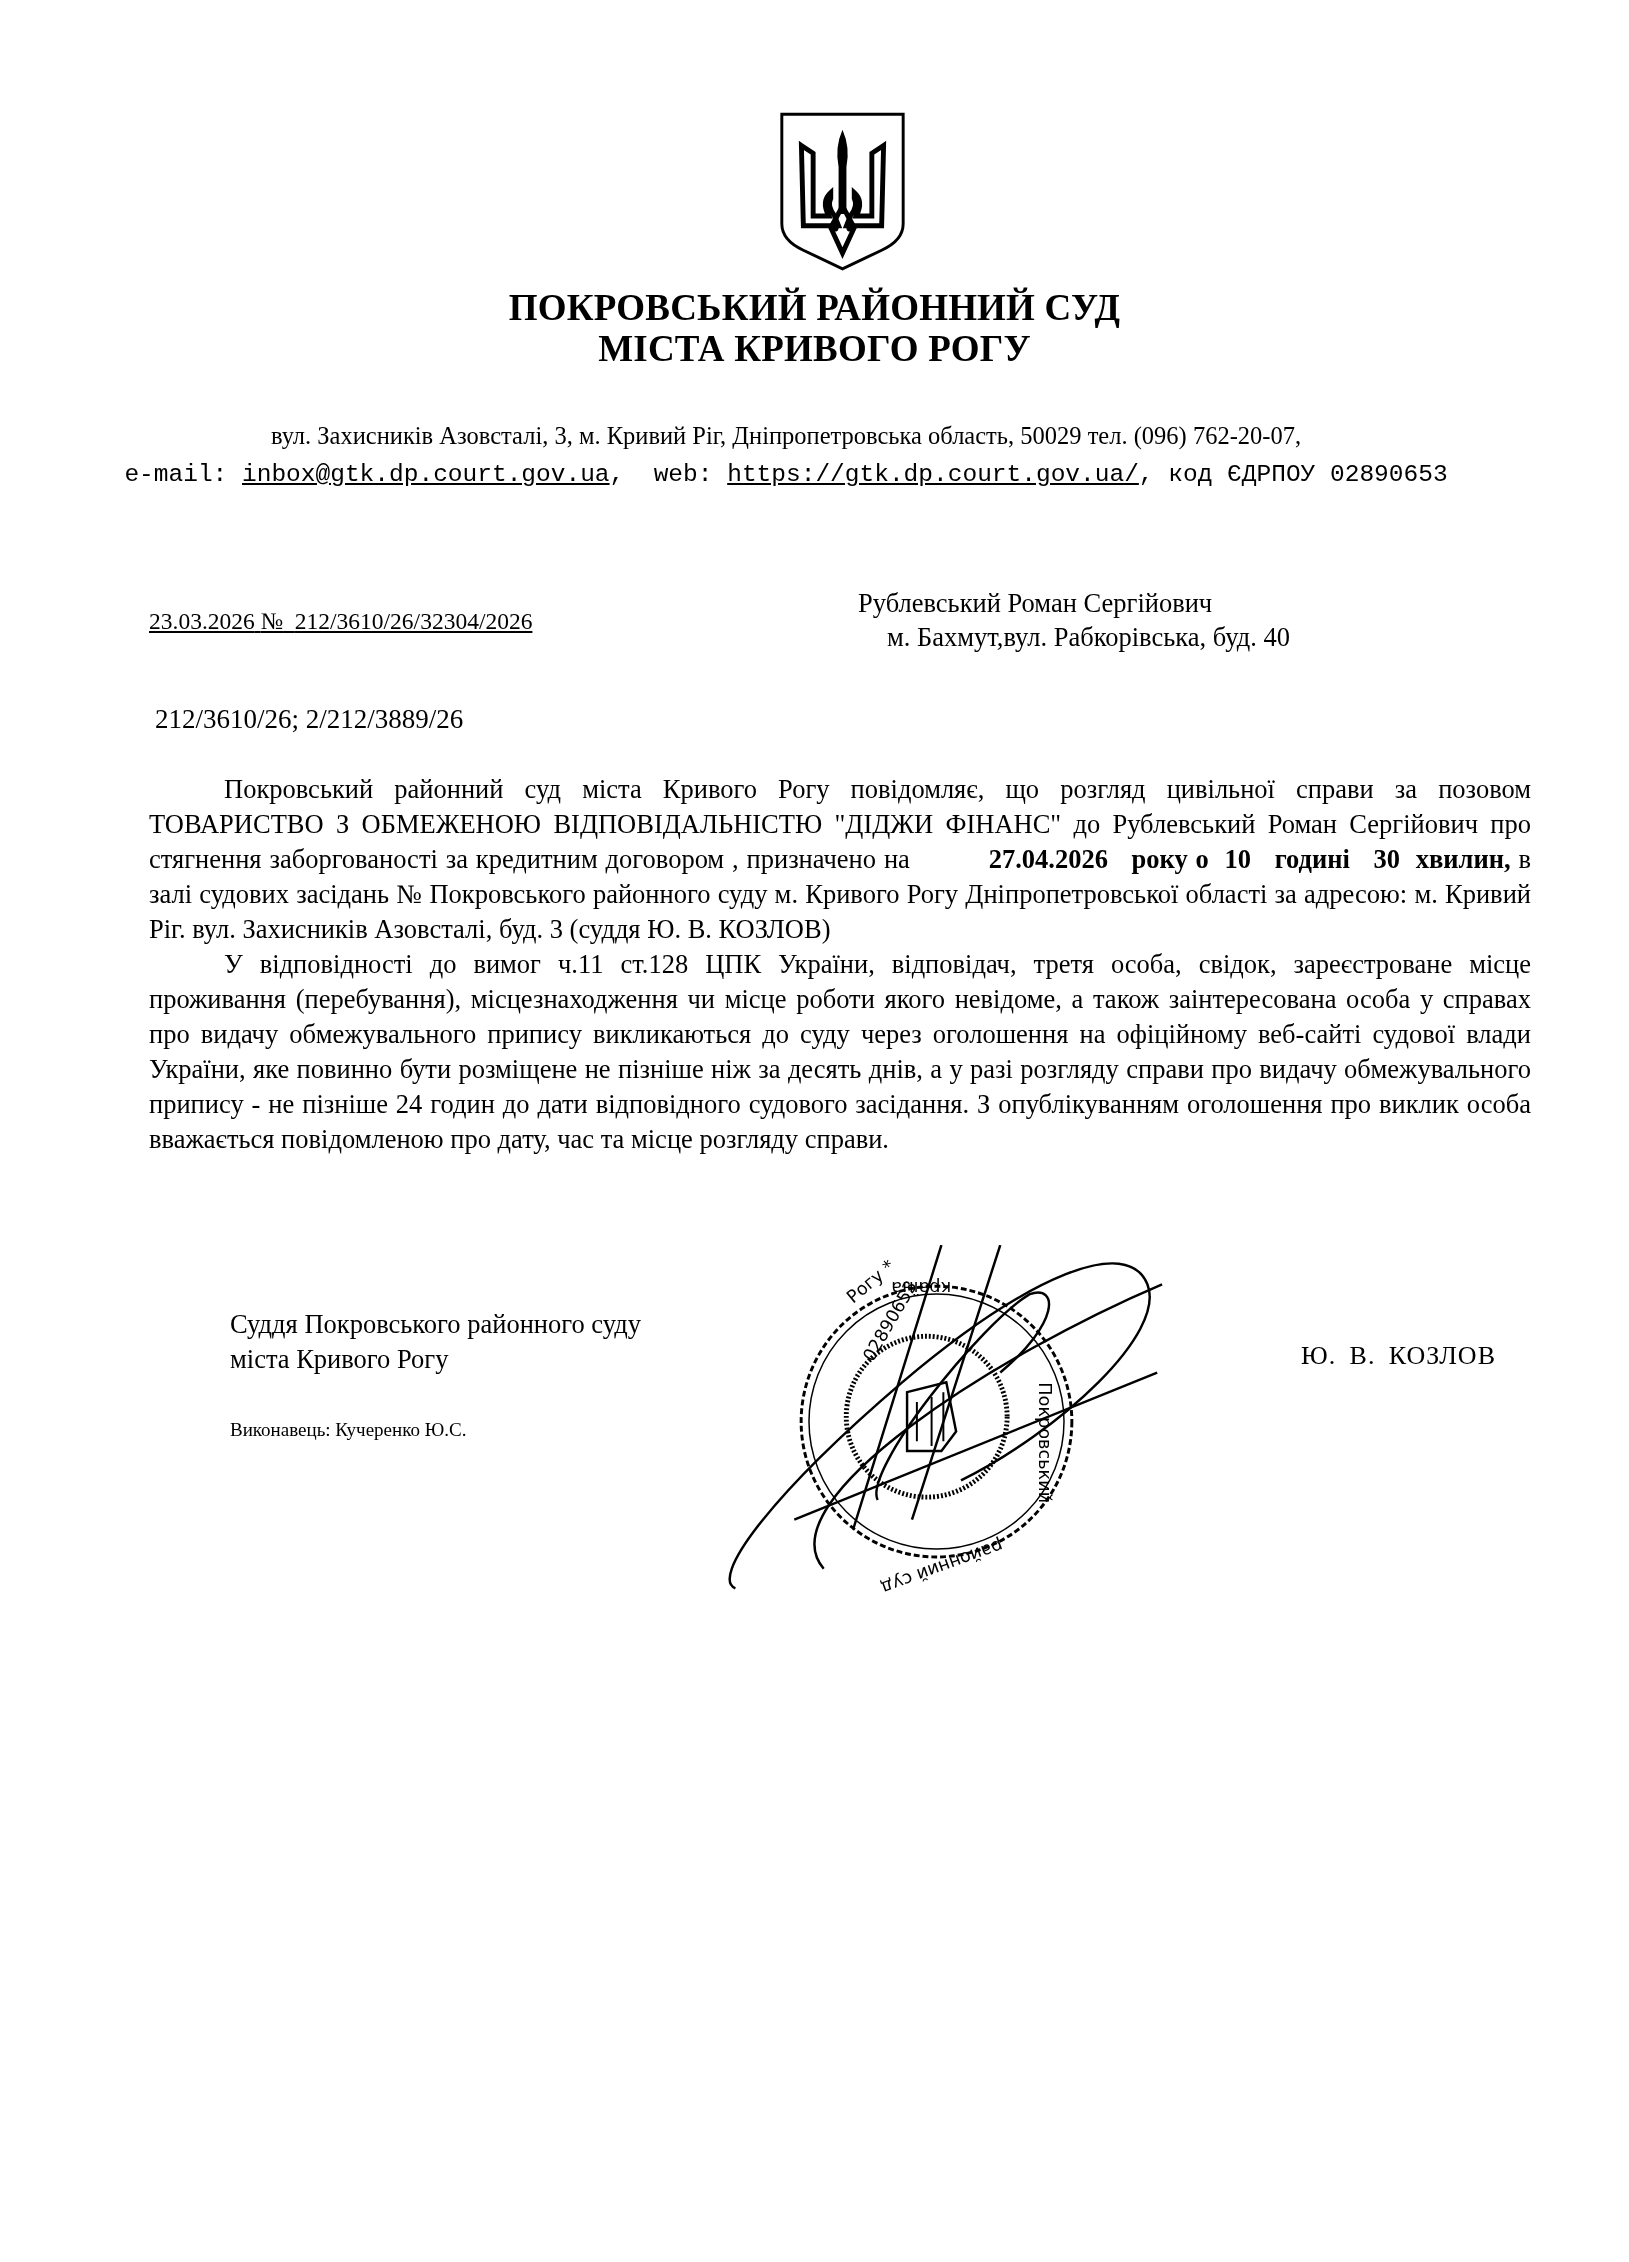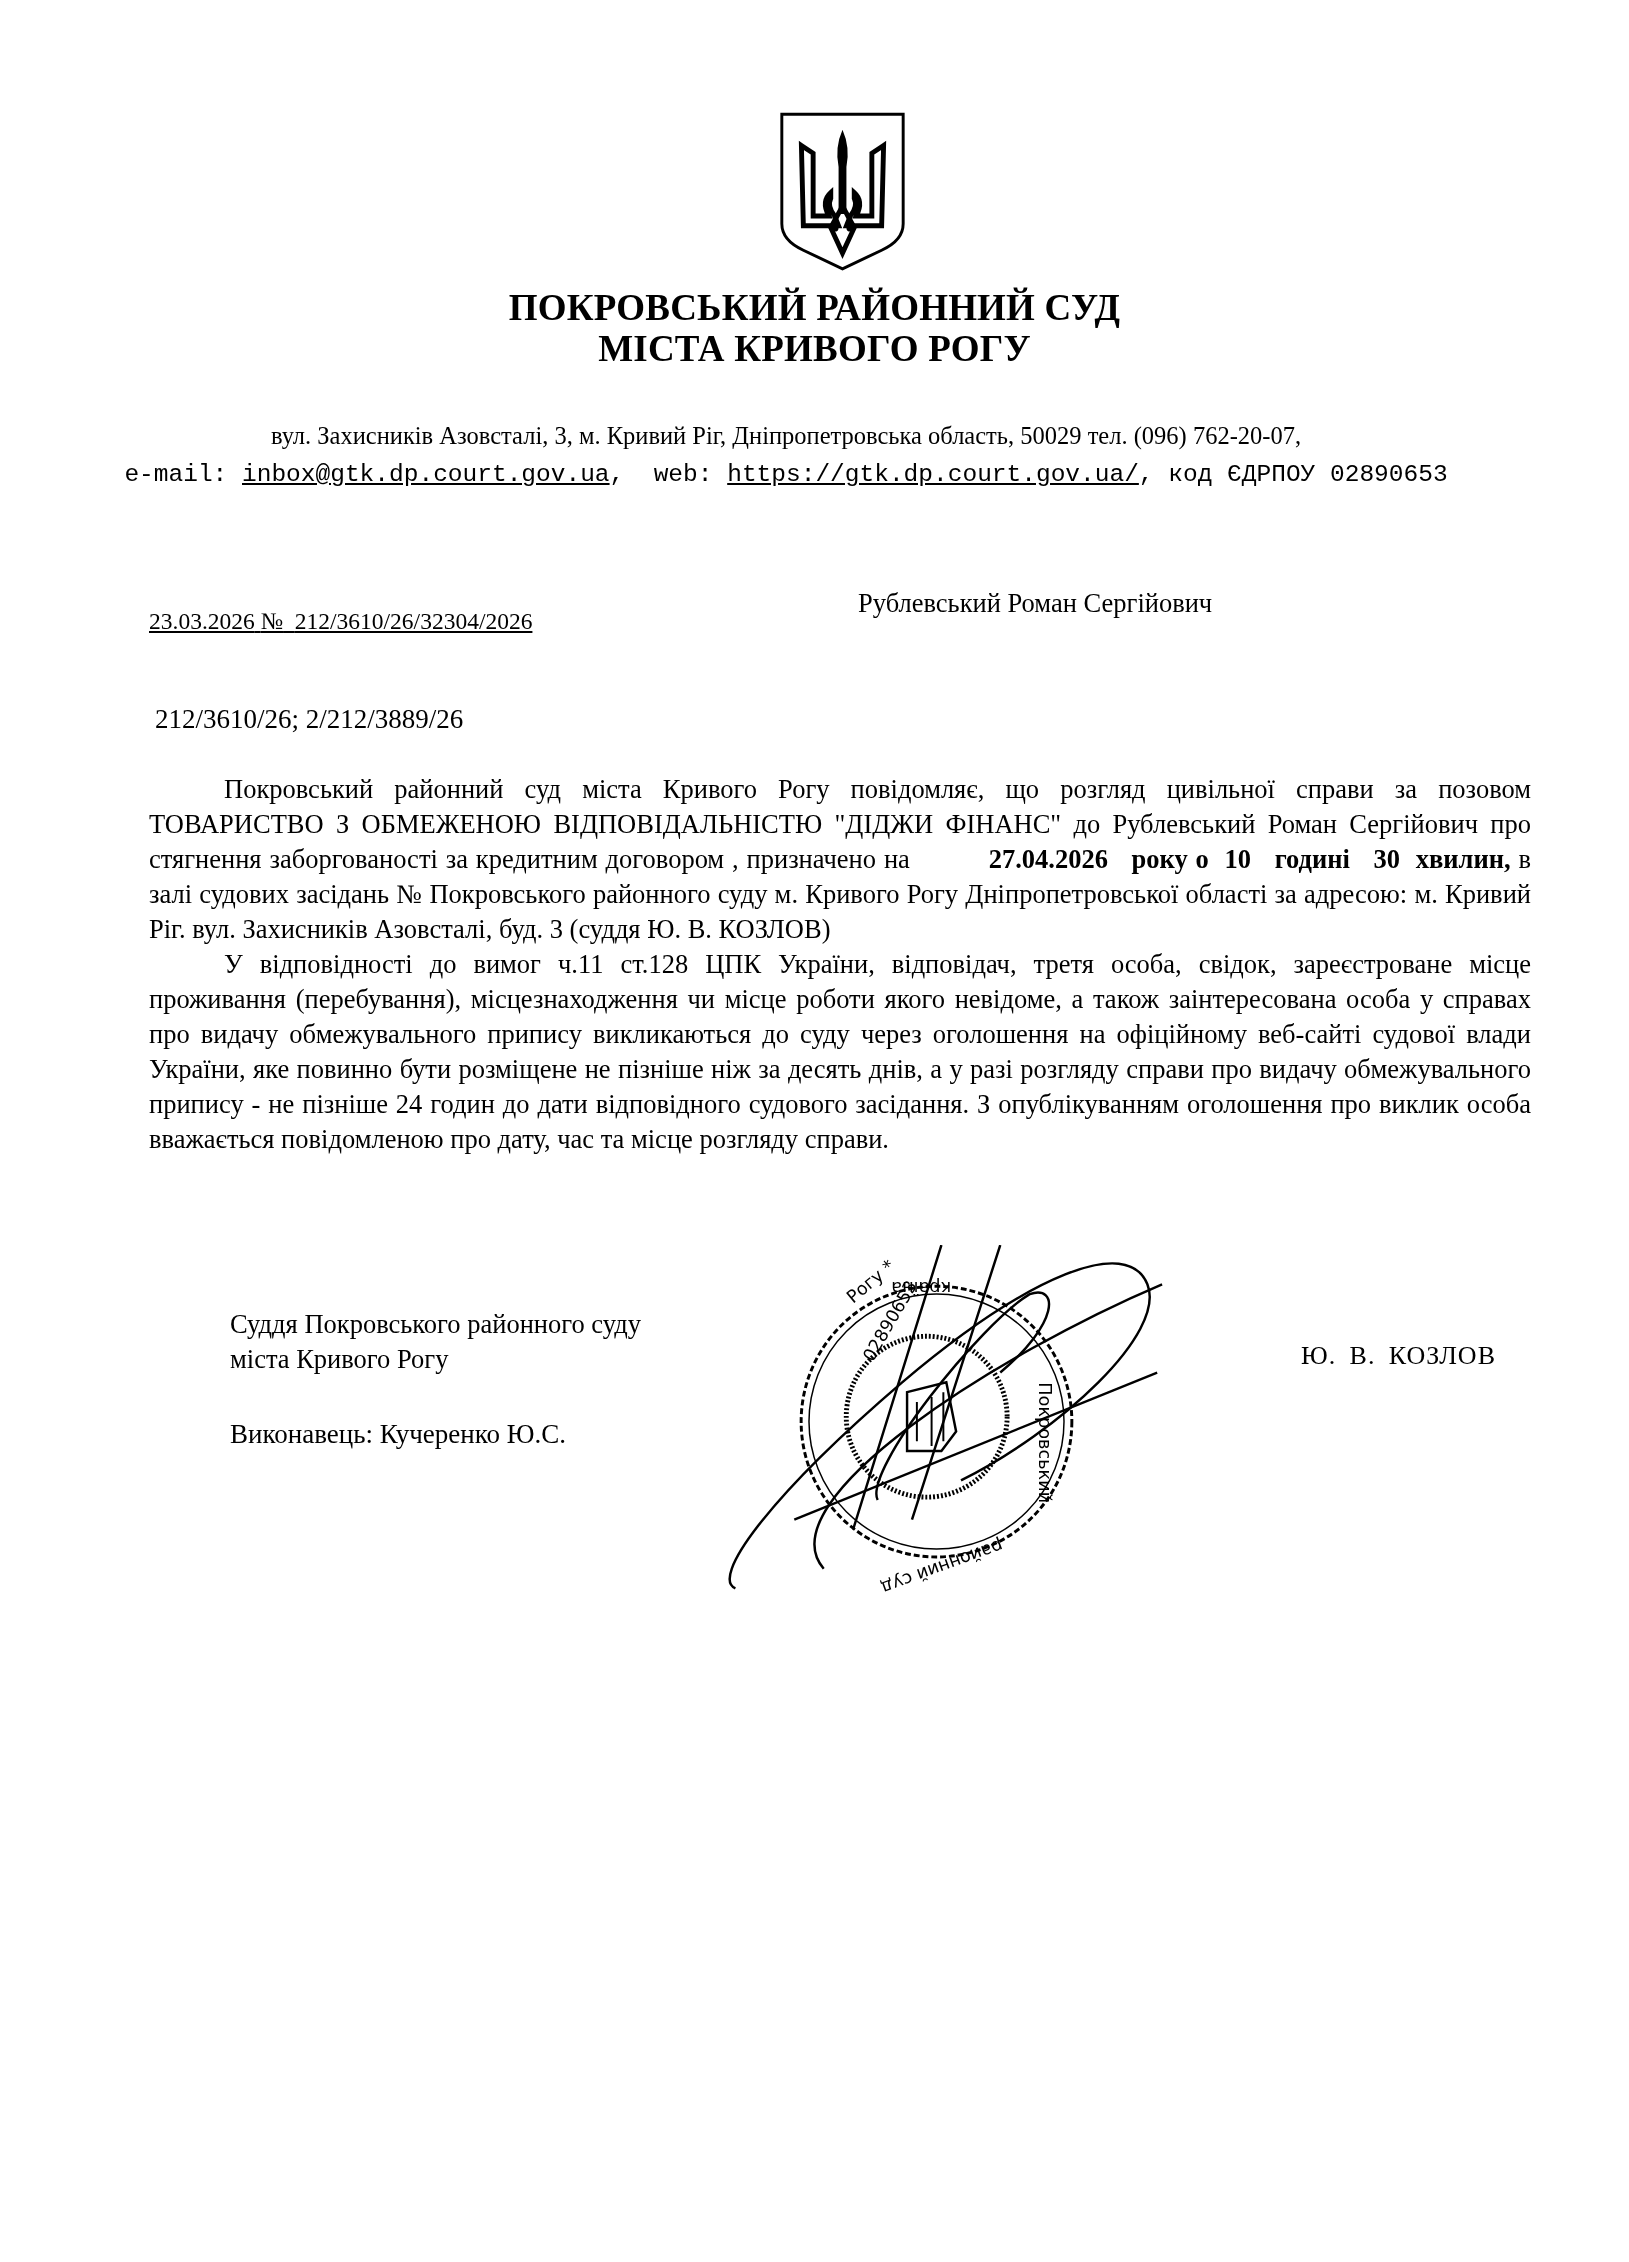--- a/index.html
+++ b/index.html
@@ -22,21 +22,21 @@
   .outno { left: 149px; top: 588px; font-size: 23.5px; text-decoration: underline; white-space: pre; margin-top: 20px; }
   .caseno { left: 155px; top: 704px; font-size: 27px; }
   .recipient { left: 858px; top: 586px; font-size: 26.5px; line-height: 34px; }
   .recipient .ind { padding-left: 29px; display: block; }
   .body-text {
     left: 149px; top: 772px; width: 1382px; font-size: 26.5px; line-height: 35px; text-align: justify;
   }
   .body-text p { margin: 0; text-indent: 75px; }
   .body-text b { font-weight: bold; }
   .sig-left { left: 230px; top: 1307px; font-size: 26.5px; line-height: 35px; }
-  .executor { left: 230px; top: 1419px; font-size: 27px; }
+  .executor { left: 230px; top: 1419px; font-size: 19px; }
   .sig-right { left: 1301px; top: 1341px; font-size: 26px; letter-spacing: 1px; word-spacing: 5.9px; }
   .stamp { left: 706px; top: 1245px; width: 461px; height: 363px; }
 </style>
 </head>
 <body>
 
 <div class="abs emblem">
   <svg width="137" height="167" viewBox="0 0 140 170">
     <path d="M8 6 H132 V118 Q132 135 110 145 L70 164 L30 145 Q8 135 8 118 Z" fill="none" stroke="#000" stroke-width="3"></path>
     <path d="M70 22 Q62 40 66 60 L66 108 L74 108 L74 60 Q78 40 70 22 Z" fill="#000"></path>
@@ -59,20 +59,21 @@
   <a>https://gtk.dp.court.gov.ua/</a>,
   <span>код ЄДРПОУ 02890653</span>
 </div>
 
 <div class="abs outno"><span>23.03.2026</span> <span>№</span>  <span>212/3610/26/32304/2026</span></div>
 
 <div class="abs caseno">212/3610/26; 2/212/3889/26</div>
 
 <div class="abs recipient">
   <span>Рублевський Роман Сергійович</span>
+  <span class="ind">м. Бахмут,вул. Рабкорівська, буд. 40</span>
 </div>
 
 <div class="abs body-text">
   <p><span>Покровський районний суд міста Кривого Рогу  повідомляє, що розгляд цивільної справи за позовом ТОВАРИСТВО З ОБМЕЖЕНОЮ ВІДПОВІДАЛЬНІСТЮ "ДІДЖИ ФІНАНС"  до Рублевський Роман Сергійович про стягнення заборгованості за кредитним договором  , призначено на </span><b>&nbsp;&nbsp;&nbsp;&nbsp;&nbsp;&nbsp;&nbsp;&nbsp;&nbsp;<span>27.04.2026</span>&nbsp;&nbsp; <span>року о</span>&nbsp; <span>10</span>&nbsp;&nbsp; <span>годині</span>&nbsp;&nbsp; <span>30</span>&nbsp; <span>хвилин,</span></b><span> в залі судових засідань № Покровського  районного суду м. Кривого Рогу Дніпропетровської області за адресою: м. Кривий Ріг. вул. Захисників Азовсталі,  буд. 3 (суддя  Ю.  В.  КОЗЛОВ)</span></p>
   <p>У відповідності до вимог ч.11 ст.128 ЦПК України, відповідач, третя особа, свідок, зареєстроване місце проживання (перебування), місцезнаходження чи місце роботи якого невідоме, а також заінтересована особа у справах про видачу обмежувального припису викликаються до суду через оголошення на офіційному веб-сайті судової влади України, яке повинно бути розміщене не пізніше ніж за десять днів, а у разі розгляду справи про видачу обмежувального припису - не пізніше 24 годин до дати відповідного судового засідання. З опублікуванням оголошення про виклик особа вважається повідомленою про дату, час та місце розгляду справи.</p>
 </div>
 
 <div class="abs sig-left">
   <div>Суддя  Покровського районного суду</div>
   <div>міста Кривого Рогу</div>

